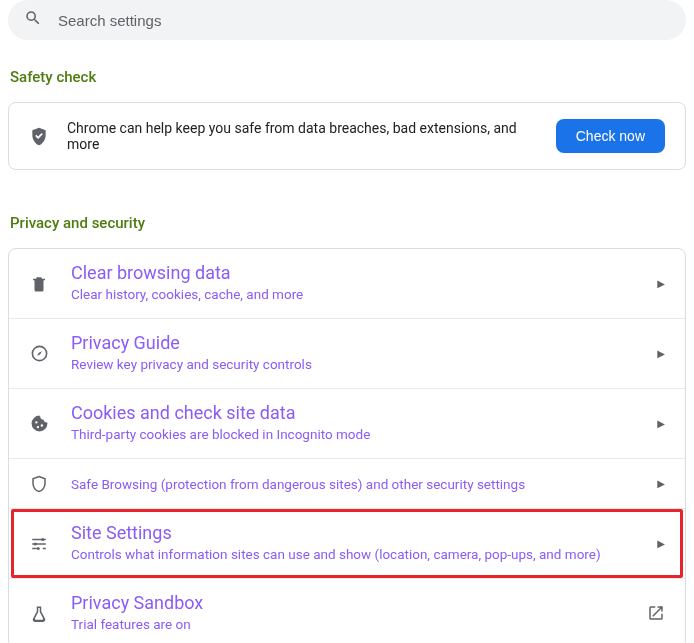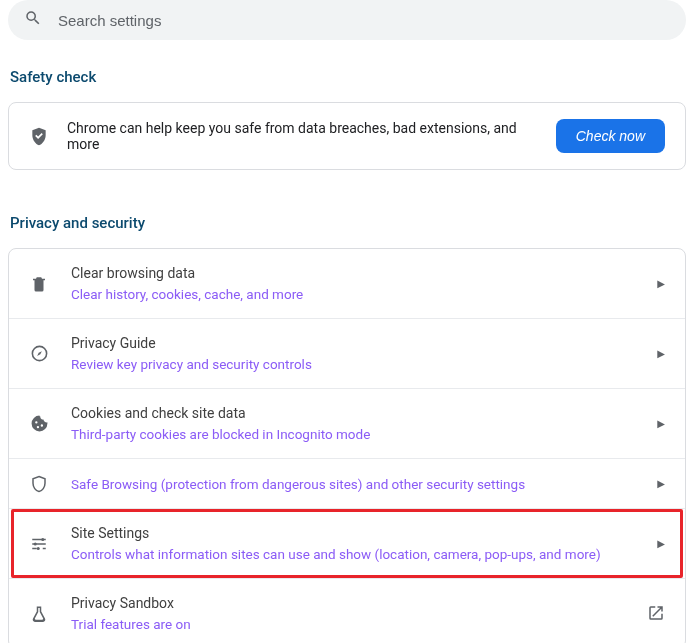--- a/index.html
+++ b/index.html
@@ -28,21 +28,21 @@
     outline: none;
     font-size: 15px;
     margin-left: 14px;
     flex: 1;
     color: #404040;
   }
   .search-input::placeholder { color: #5f6368; }
   .section-title {
     font-size: 15px;
     font-weight: 500;
-    color: #0c4a6e;
+    color: #4d7c0f;
     margin: 0 0 16px 2px;
   }
   .card {
     border: 1px solid #dadce0;
     border-radius: 8px;
     background: #fff;
     margin-bottom: 44px;
   }
   .safety-row {
     display: flex;
@@ -57,43 +57,42 @@
   }
   .check-btn {
     background: #1a73e8;
     color: #fff;
     border: none;
     border-radius: 8px;
     font-size: 14px;
     font-weight: 500;
     padding: 9px 20px;
     cursor: pointer;
-    font-style: italic;
   }
   .list-row {
     display: flex;
     align-items: center;
     padding: 14px 20px 14px 20px;
     gap: 22px;
     border-top: 1px solid #e8eaed;
     cursor: pointer;
   }
   .card .list-row:first-child { border-top: none; }
   .row-icon {
     width: 20px;
     display: flex;
     align-items: center;
     justify-content: center;
     color: #5f6368;
     flex: 0 0 20px;
   }
   .row-body { flex: 1; min-width: 0; }
   .row-title {
-    font-size: 14px;
-    color: #404040;
+    font-size: 18px;
+    color: #8b5cf6;
     line-height: 20px;
   }
   .row-sub {
     font-size: 13.5px;
     color: #8b5cf6;
     line-height: 19px;
     margin-top: 2px;
   }
   .row-arrow {
     color: #5f6368;

